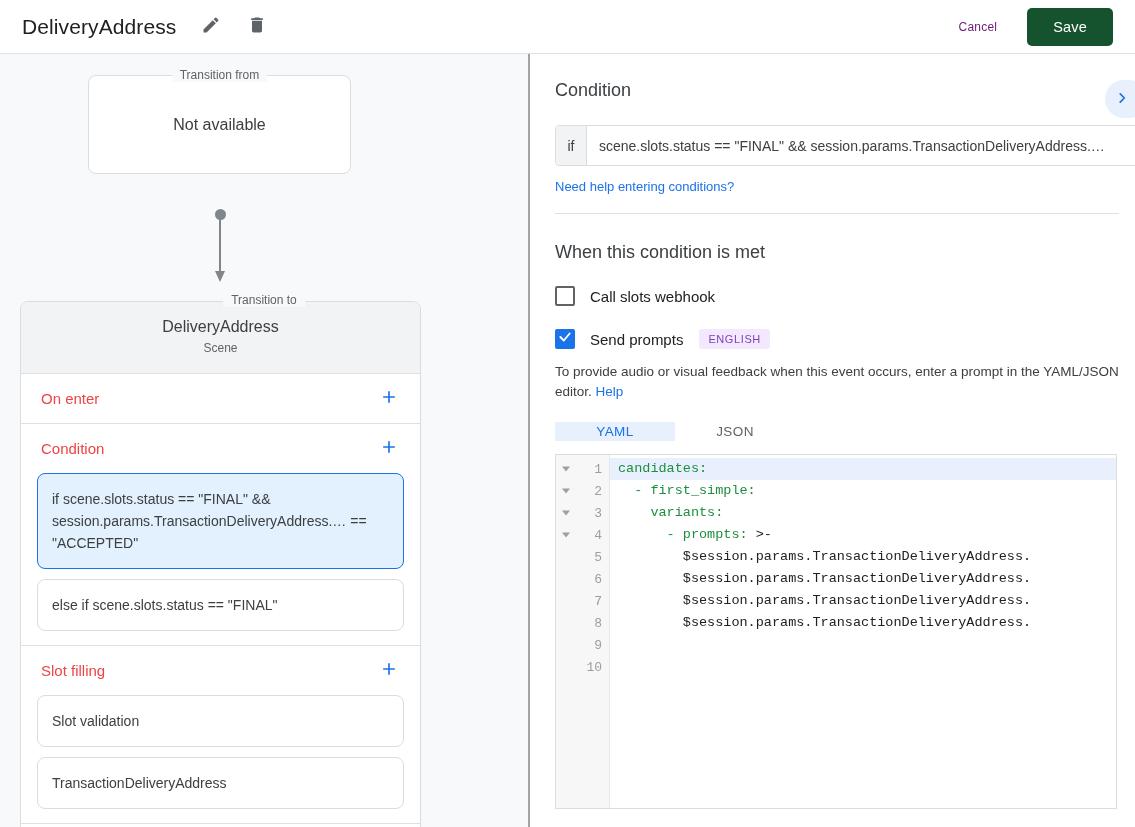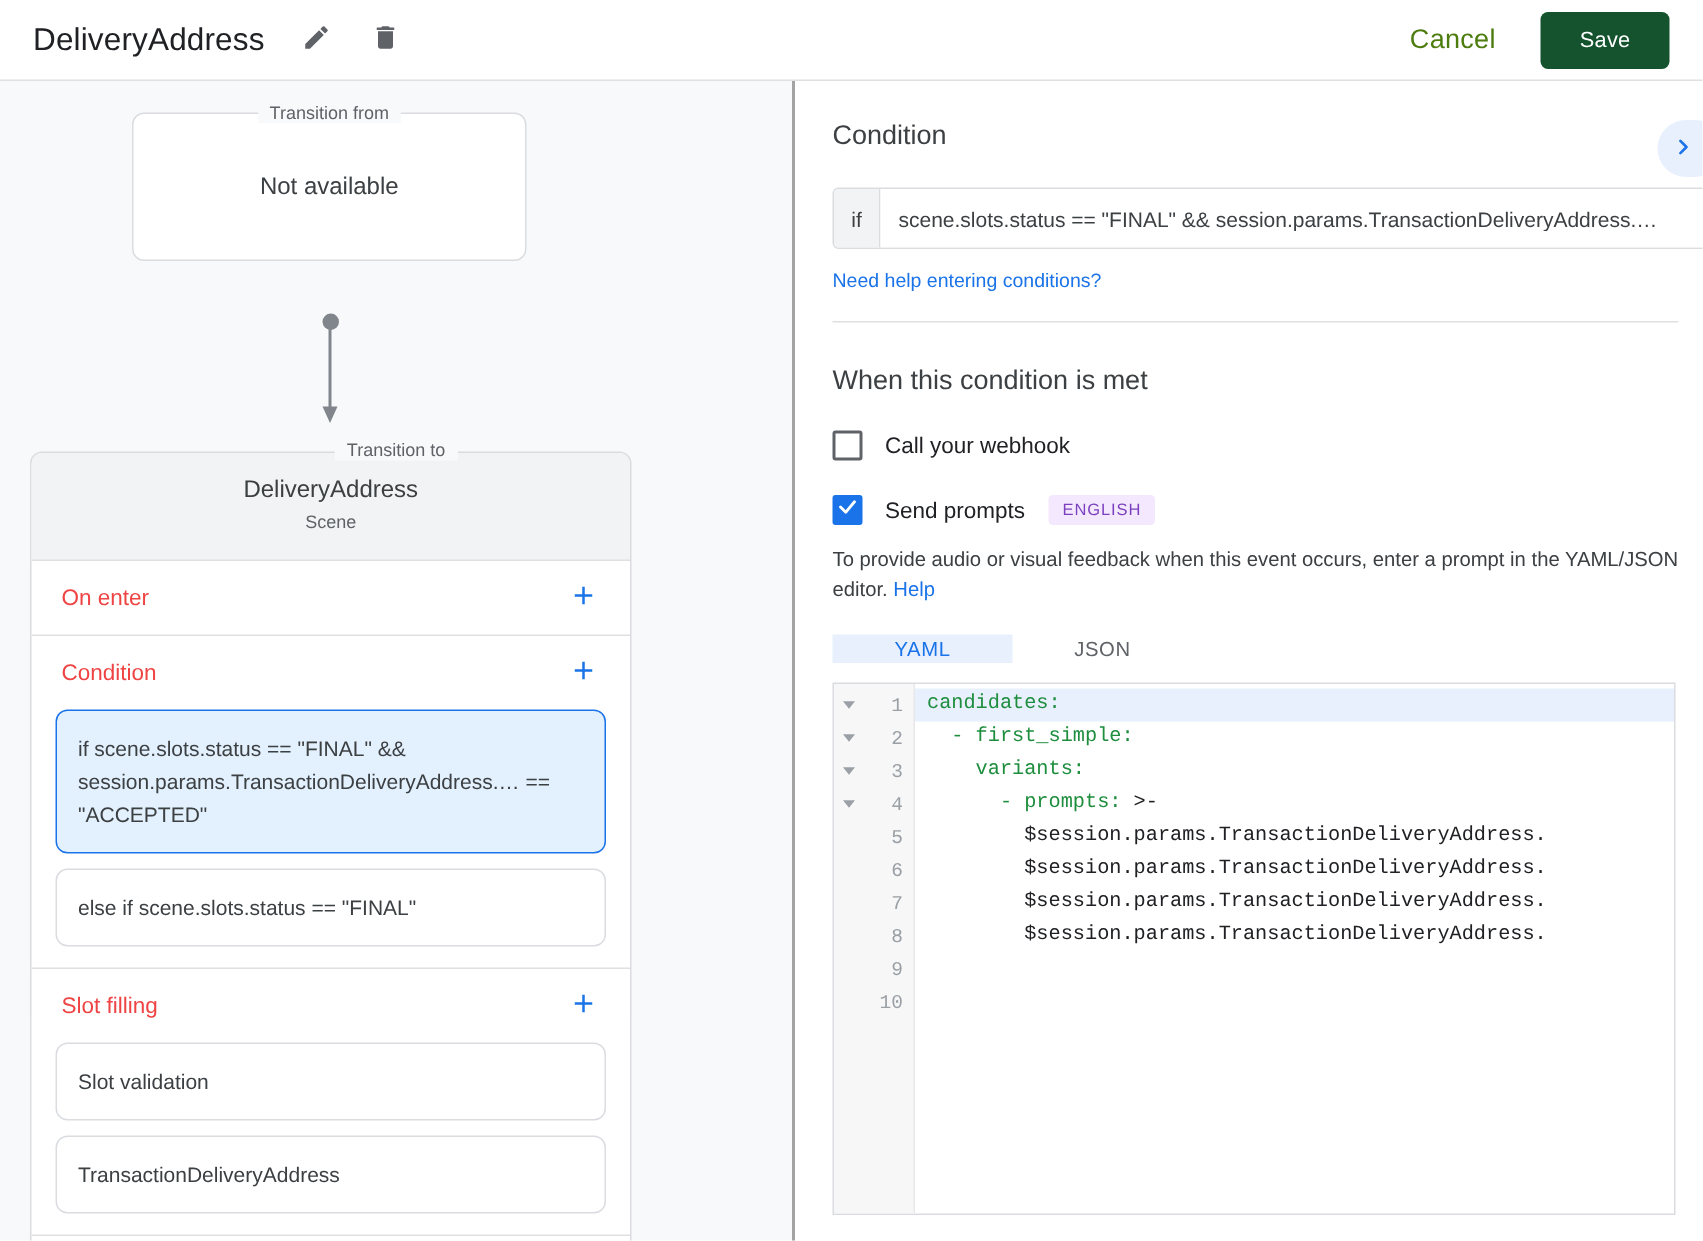--- a/index.html
+++ b/index.html
@@ -19,21 +19,21 @@
   }
   #page-title { font-size: 21px; color: #202124; font-weight: 400; letter-spacing: .1px; }
   .hdr-icon-btn {
     width: 34px; height: 34px; margin-left: 12px; border: none; background: transparent;
     display: flex; align-items: center; justify-content: center; cursor: pointer; border-radius: 50%;
   }
   .hdr-icon-btn:first-of-type { margin-left: 18px; }
   .hdr-icon-btn svg { fill: #5f6368; }
   #topbar-right { margin-left: auto; display: flex; align-items: center; }
   #cancel-btn {
-    background: transparent; border: none; color: #4d7c0f; font-size: 18px;
+    background: transparent; border: none; color: #701a75; font-size: 12px;
     font-family: inherit; font-weight: 500; cursor: pointer; padding: 8px 14px; border-radius: 4px;
     letter-spacing: .2px;
   }
   #save-btn {
     background: #14532d; border: none; color: #fff; font-size: 14.5px;
     font-family: inherit; font-weight: 500; cursor: pointer;
     padding: 0 26px; height: 38px; border-radius: 5px; margin-left: 16px;
     letter-spacing: .2px;
   }
 
@@ -320,21 +320,21 @@
 
     <a id="cond-help-link">Need help entering conditions?</a>
     <div id="right-divider"></div>
   </div>
 
   <div id="met-block">
     <div id="met-heading">When this condition is met</div>
 
     <div class="checkrow">
       <div class="cb"></div>
-      <span class="label">Call your webhook</span>
+      <span class="label">Call slots webhook</span>
     </div>
 
     <div class="checkrow">
       <div class="cb checked">
         <span>
           <svg width="14" height="14" viewBox="0 0 24 24" fill="none" stroke-width="3.2" stroke-linecap="round" stroke-linejoin="round">
               <polyline points="4 12 10 18 20 6"></polyline>
             </svg>
         </span>
       </div>

